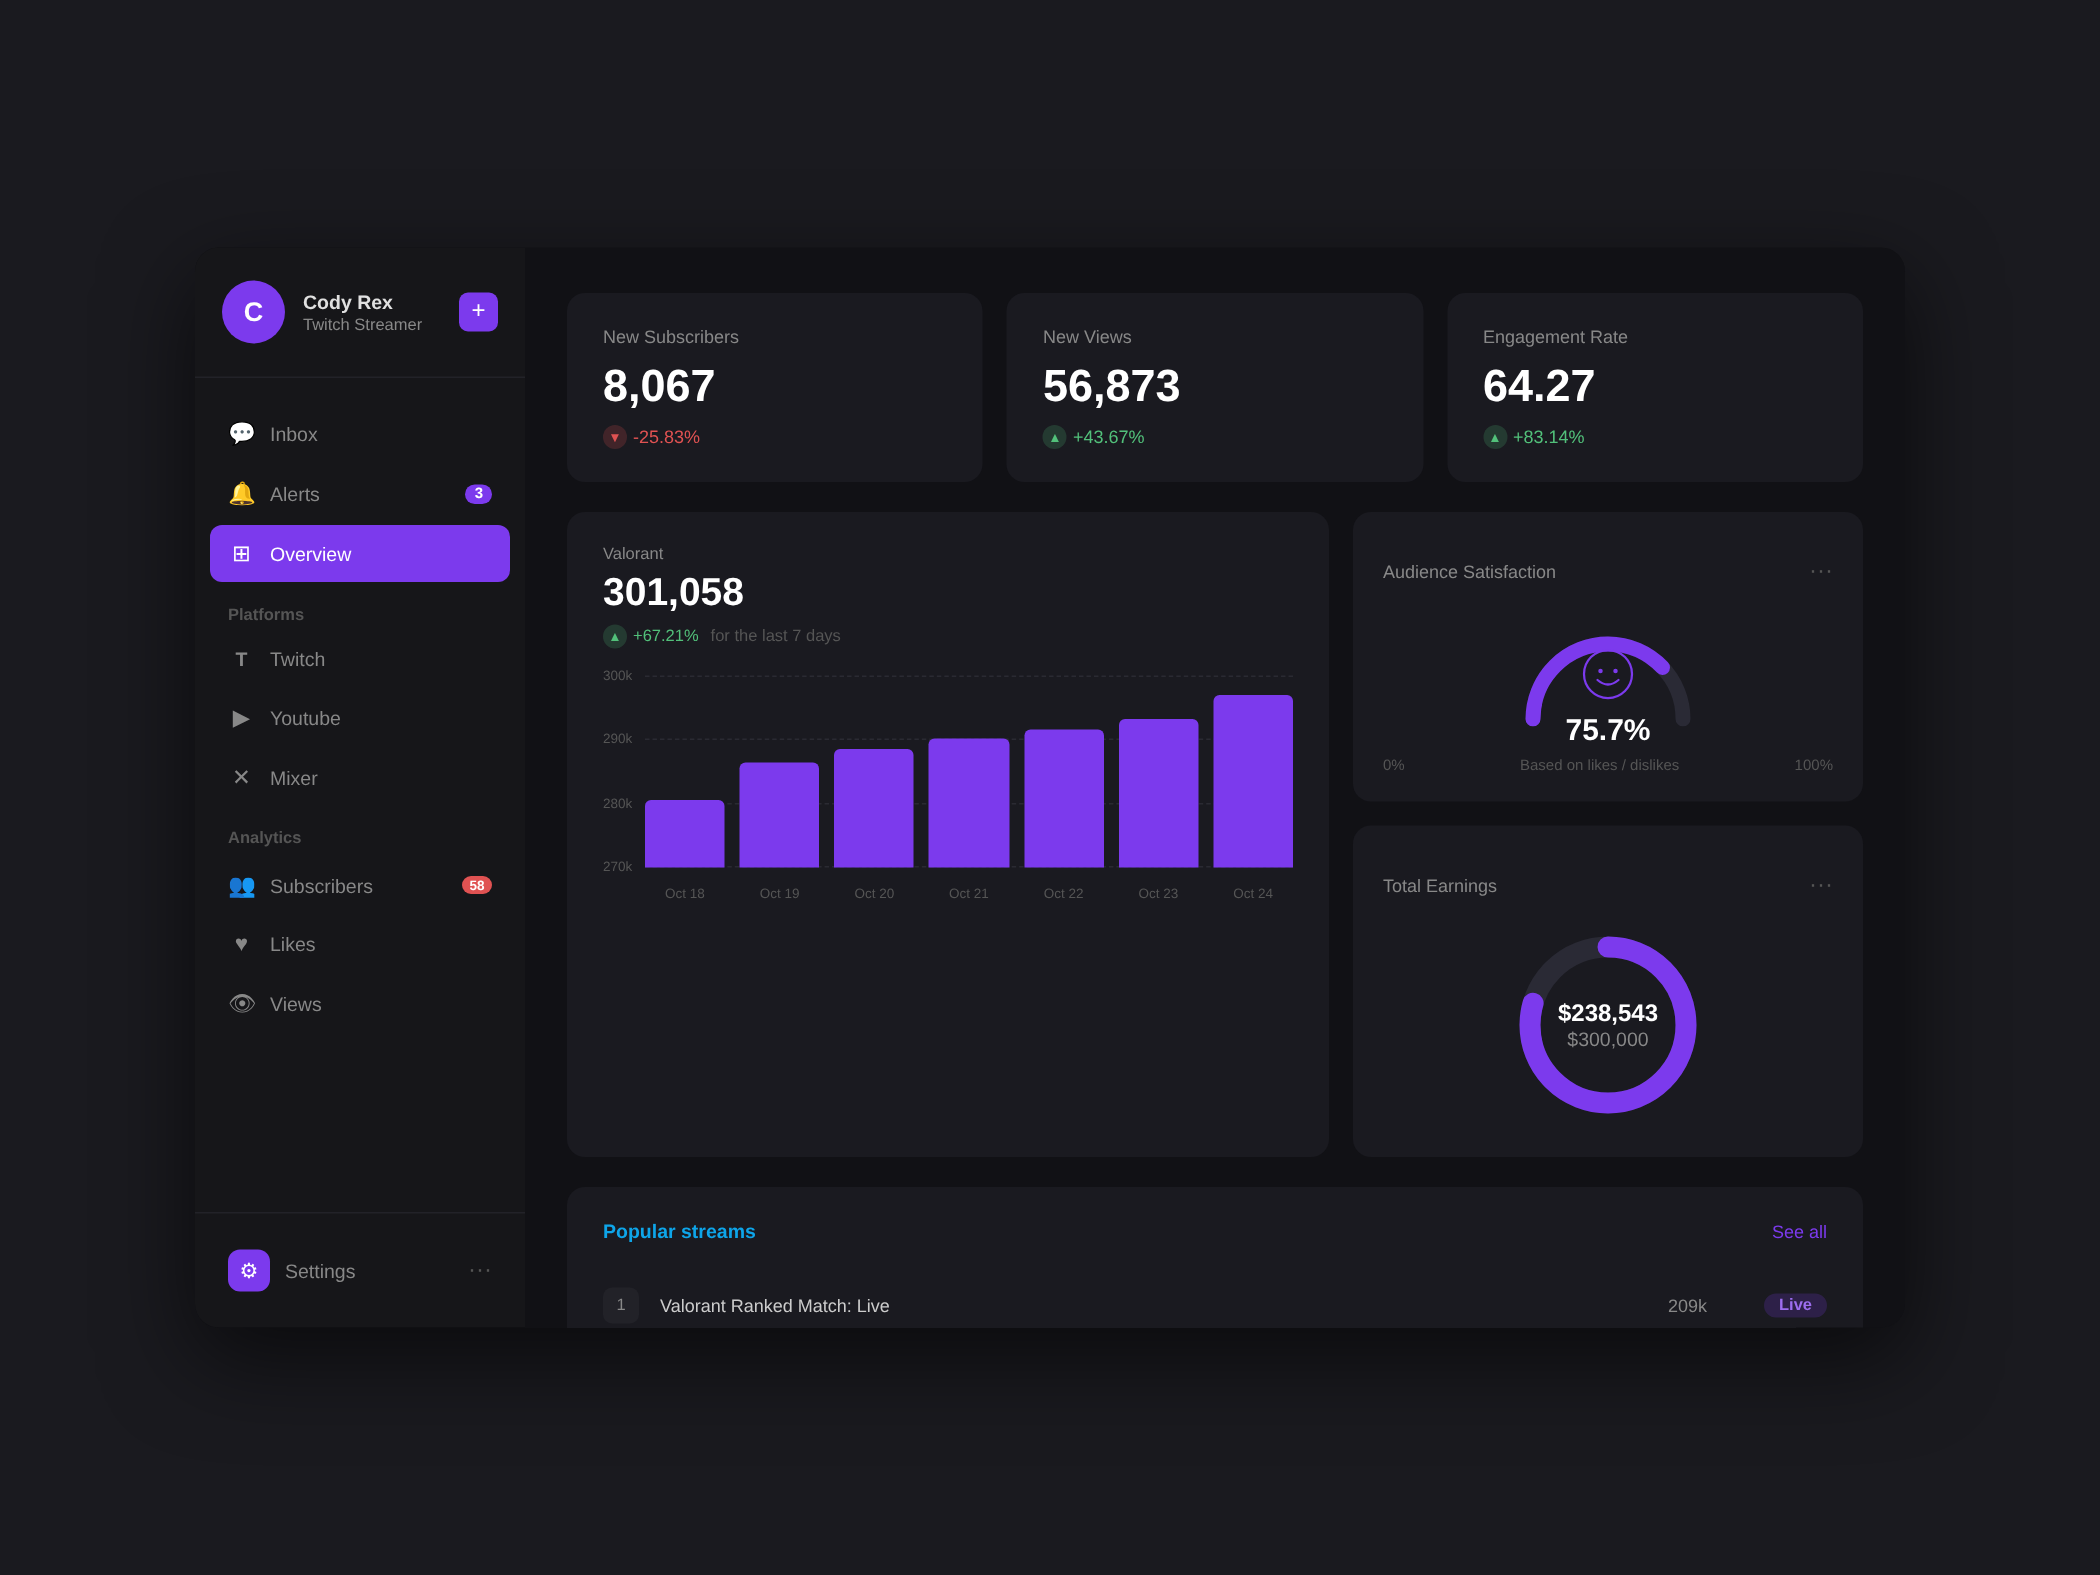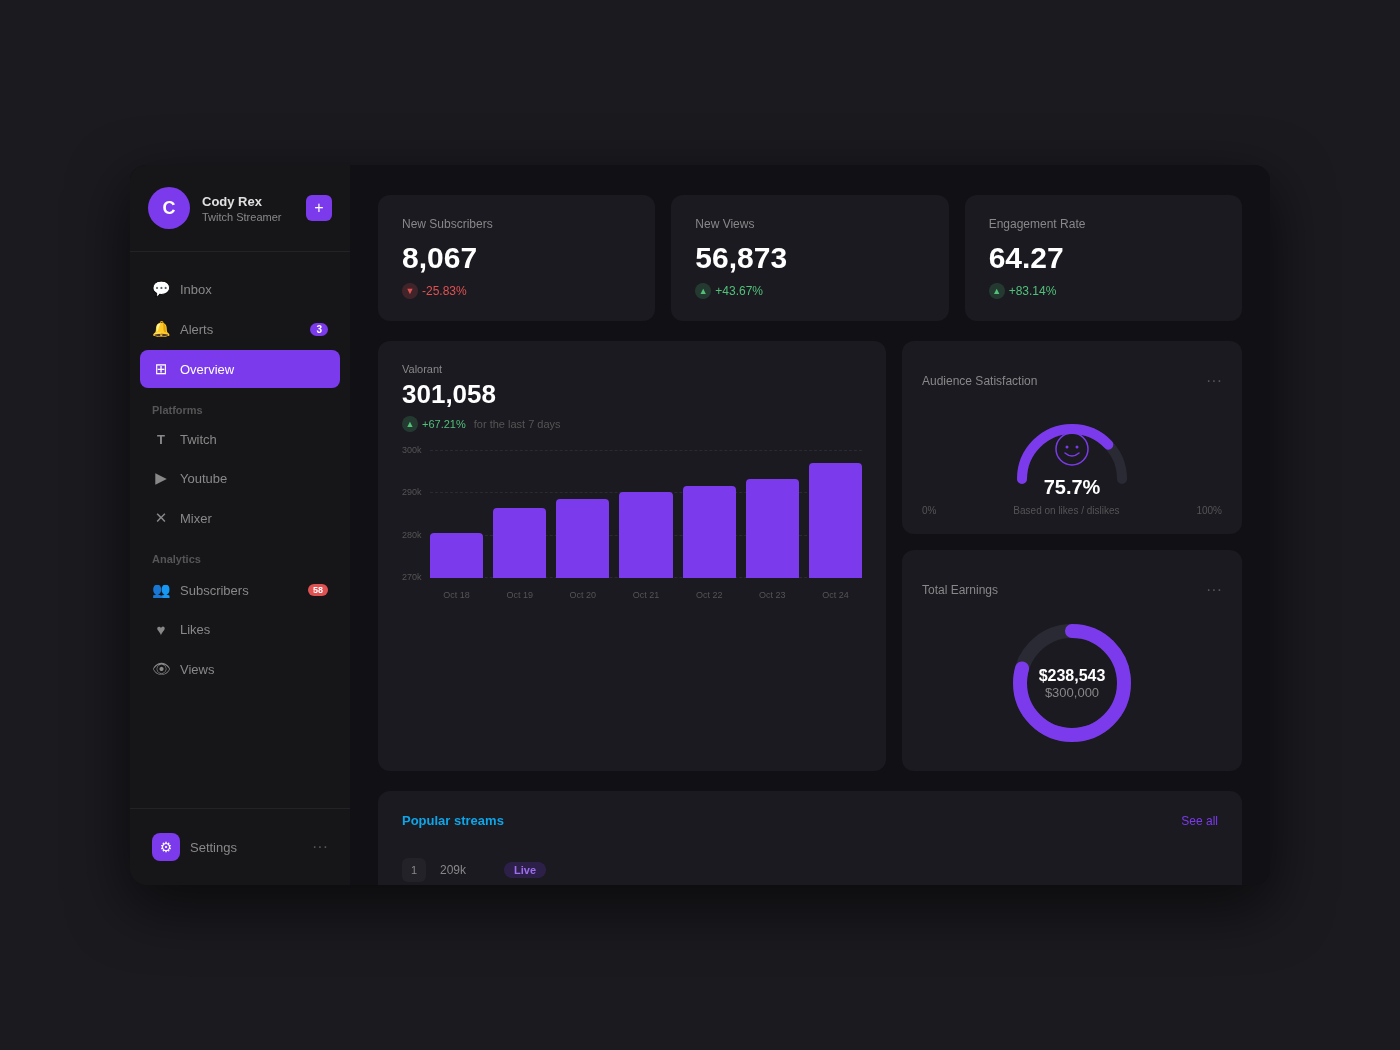--- a/index.html
+++ b/index.html
@@ -654,20 +654,21 @@
       </div>
     </div>
 
     <div class="bottom-row">
       <div class="bottom-header">
         <span class="bottom-title">Popular streams</span>
         <span class="see-all">See all</span>
       </div>
       <div class="stream-item">
         <div class="stream-num">1</div>
+        <span class="stream-name">Valorant Ranked Match: Live</span>
         <span class="stream-views">209k</span>
         <span class="live-badge">Live</span>
       </div>
       <div class="stream-item">
         <div class="stream-num">2</div>
 
       </div>
 
     </div>
 

